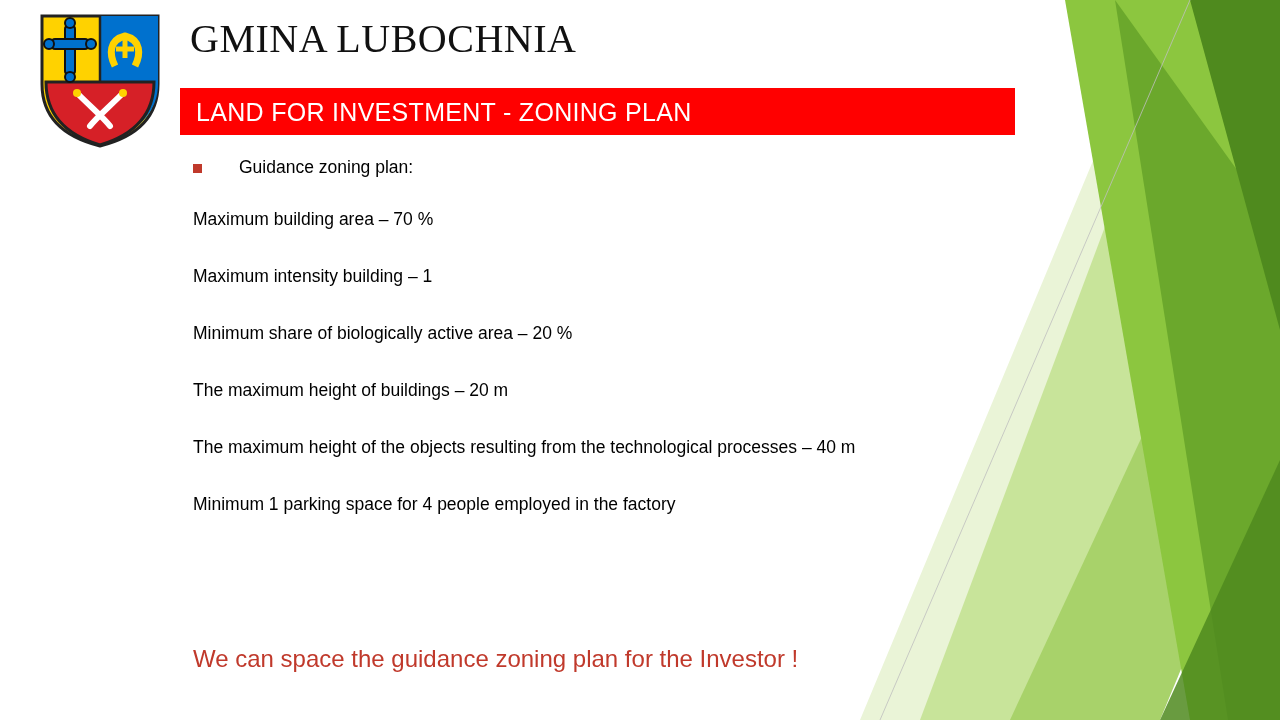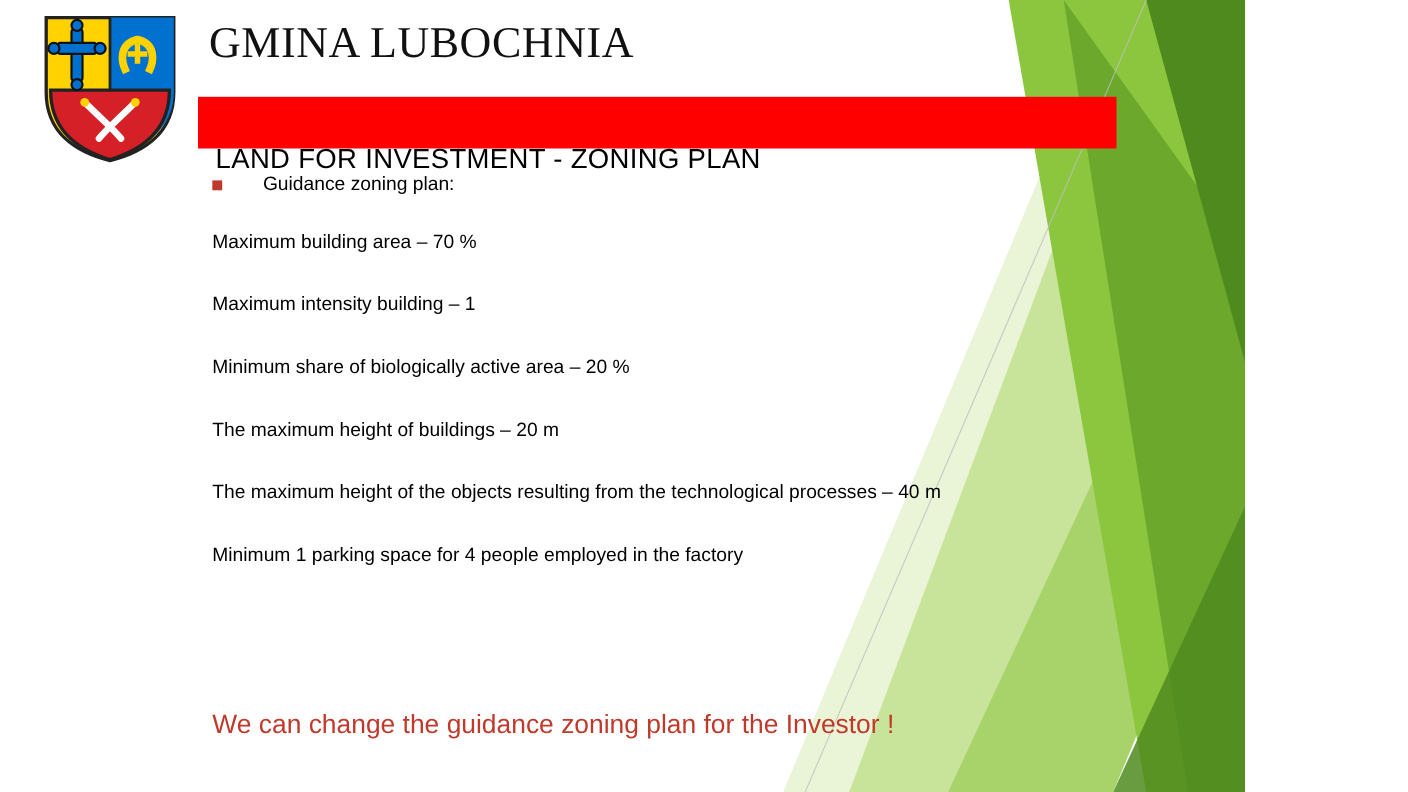--- a/index.html
+++ b/index.html
@@ -8,21 +8,21 @@
   }
   body {
     width: 1280px;
     height: 720px;
     overflow: hidden;
     background: #ffffff;
     font-family: "Liberation Sans", sans-serif;
   }
   .slide {
     position: relative;
-    width: 1132px;
+    width: 1280px;
     height: 720px;
     background: #ffffff;
     overflow: hidden;
   }
 
   
   .deco {
     position: absolute;
     top: 0;
     right: 0;
@@ -62,24 +62,23 @@
     height: 47px;
     background: #FF0000;
   }
   .red-bar-text {
     position: absolute;
     left: 16px;
     top: 10px;
     font-family: "Liberation Sans", sans-serif;
     font-size: 25px;
     font-weight: 400;
-    color: #000000;
+    color: #ffffff;
     letter-spacing: 0.3px;
     white-space: nowrap;
-    margin-top: 33px;
   }
 
   
   .body-area {
     position: absolute;
     left: 193px;
     top: 156px;
     width: 830px;
   }
   .bullet-row {
@@ -186,15 +185,15 @@
 
     <div class="line">Maximum building area – 70 %</div>
     <div class="line">Maximum intensity building – 1</div>
     <div class="line">Minimum share of biologically active area – 20 %</div>
     <div class="line">The maximum height of buildings – 20 m</div>
     <div class="line">The maximum height of the objects resulting from the technological processes – 40 m</div>
     <div class="line">Minimum 1 parking space for 4 people employed in the factory</div>
 
   </div>
 
-  <div class="closing">We can change the guidance zoning plan for the Investor !</div>
+  <div class="closing">We can space the guidance zoning plan for the Investor !</div>
 
 </div>
 
 </body></html>

